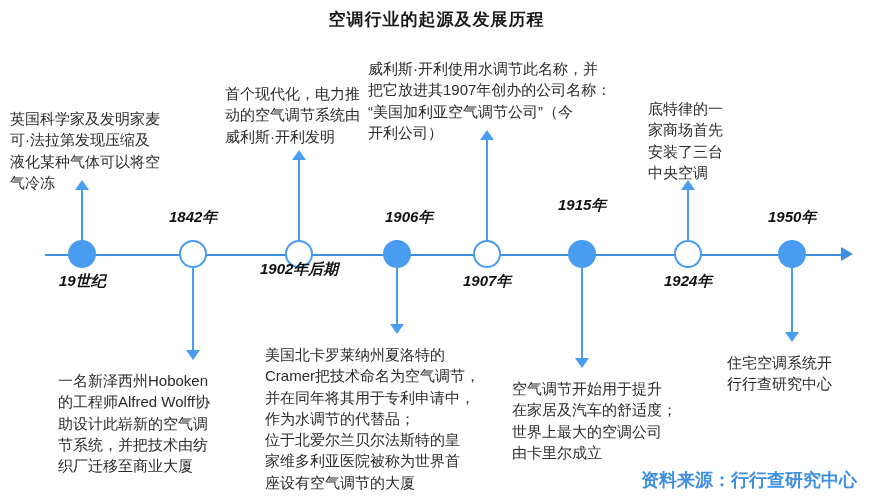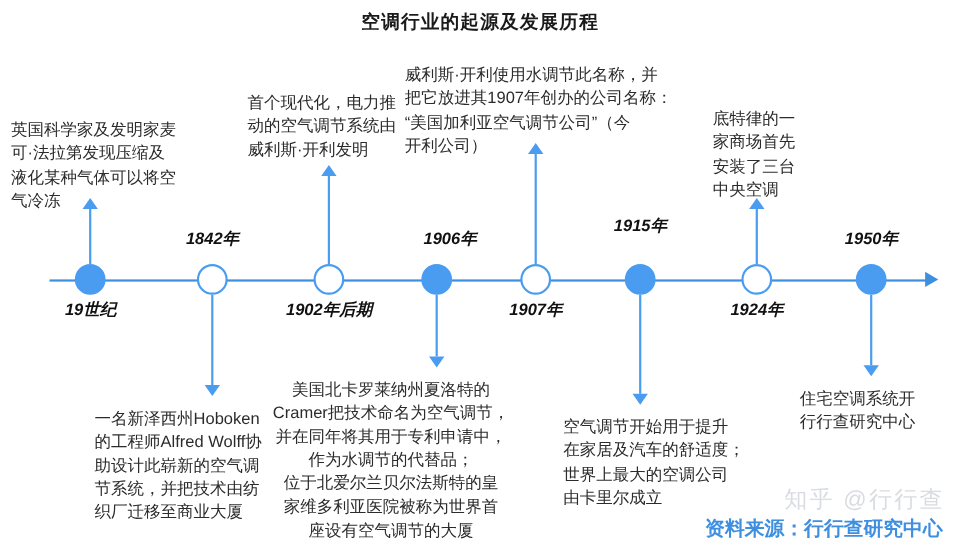--- a/index.html
+++ b/index.html
@@ -103,37 +103,37 @@
       <div class="node filled" style="left: 68px;"></div>
       <div class="year" style="left: 59px; top: 272px;">19世纪</div>
       <div class="note" style="left: 10px; top: 108px;">英国科学家及发明家麦
 可·法拉第发现压缩及
 液化某种气体可以将空
 气冷冻</div>
       <div class="stem" style="left: 192px; top: 268px; height: 82px;"></div>
       <div class="stem-arrow-down" style="left: 186px; top: 350px;"></div>
       <div class="node hollow" style="left: 179px;"></div>
       <div class="year" style="left: 169px; top: 208px;">1842年</div>
-      <div class="note" style="left: 58px; top: 370px; margin-left: 28px;">一名新泽西州Hoboken
+      <div class="note" style="left: 58px; top: 370px;">一名新泽西州Hoboken
 的工程师Alfred Wolff协
 助设计此崭新的空气调
 节系统，并把技术由纺
 织厂迁移至商业大厦</div>
       <div class="stem" style="left: 298px; top: 160px; height: 80px;"></div>
       <div class="stem-arrow-up" style="left: 292px; top: 150px;"></div>
       <div class="node hollow" style="left: 285px;"></div>
-      <div class="year" style="left: 260px; top: 272px; text-align: center;">1902年后期</div>
+      <div class="year" style="left: 260px; top: 260px; text-align: center;">1902年后期</div>
       <div class="note" style="left: 225px; top: 83px;">首个现代化，电力推
 动的空气调节系统由
 威利斯·开利发明</div>
       <div class="stem" style="left: 396px; top: 268px; height: 56px;"></div>
       <div class="stem-arrow-down" style="left: 390px; top: 324px;"></div>
       <div class="node filled" style="left: 383px;"></div>
       <div class="year" style="left: 373px; top: 208px; margin-left: 12px;">1906年</div>
-      <div class="note" style="left: 248px; top: 344px; text-align: center;">美国北卡罗莱纳州夏洛特的
+      <div class="note" style="left: 265px; top: 344px;">美国北卡罗莱纳州夏洛特的
 Cramer把技术命名为空气调节，
 并在同年将其用于专利申请中，
 作为水调节的代替品；
 位于北爱尔兰贝尔法斯特的皇
 家维多利亚医院被称为世界首
 座设有空气调节的大厦</div>
       <div class="stem" style="left: 486px; top: 140px; height: 100px;"></div>
       <div class="stem-arrow-up" style="left: 480px; top: 130px;"></div>
       <div class="node hollow" style="left: 473px;"></div>
       <div class="year" style="left: 463px; top: 272px;">1907年</div>
@@ -158,16 +158,15 @@
 安装了三台
 中央空调</div>
       <div class="stem" style="left: 791px; top: 268px; height: 64px;"></div>
       <div class="stem-arrow-down" style="left: 785px; top: 332px;"></div>
       <div class="node filled" style="left: 778px;"></div>
       <div class="year" style="left: 768px; top: 208px;">1950年</div>
       <div class="note" style="left: 727px; top: 352px;">住宅空调系统开
 行行查研究中心</div>
     </div>
 
-  <div class="watermark">知乎 @行行查</div>
   <div class="source">资料来源：行行查研究中心</div>
 
 </div>
 
 </body></html>

